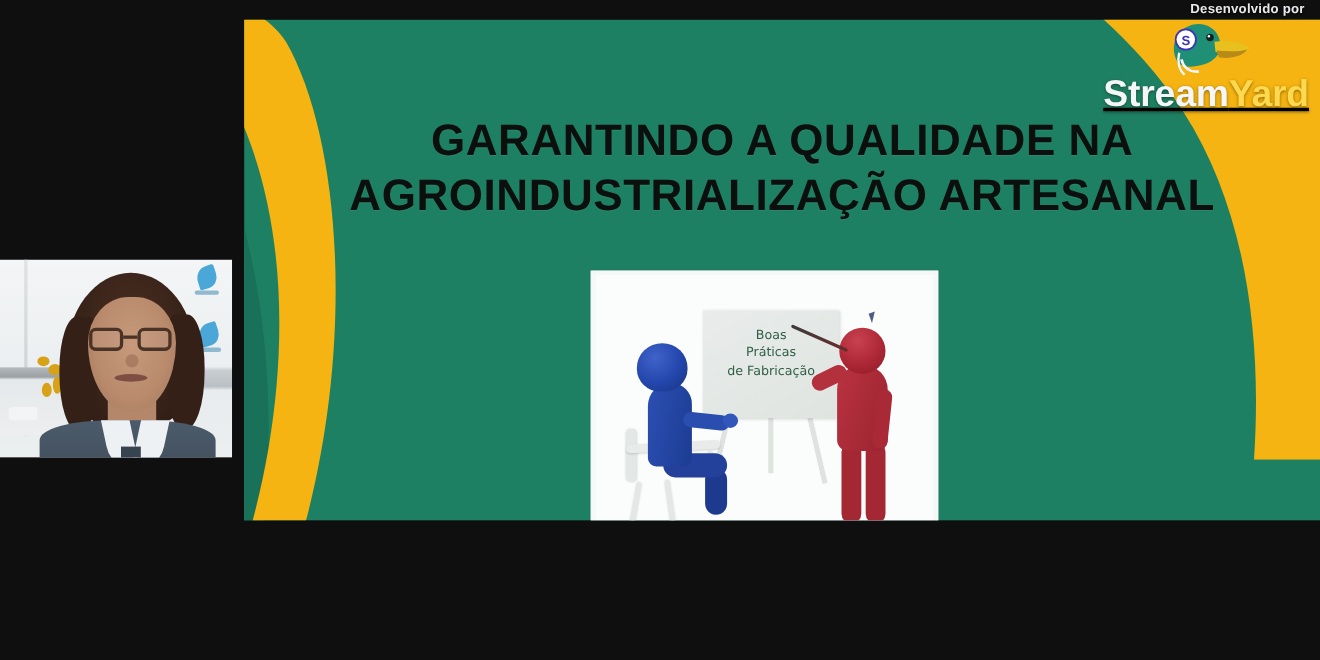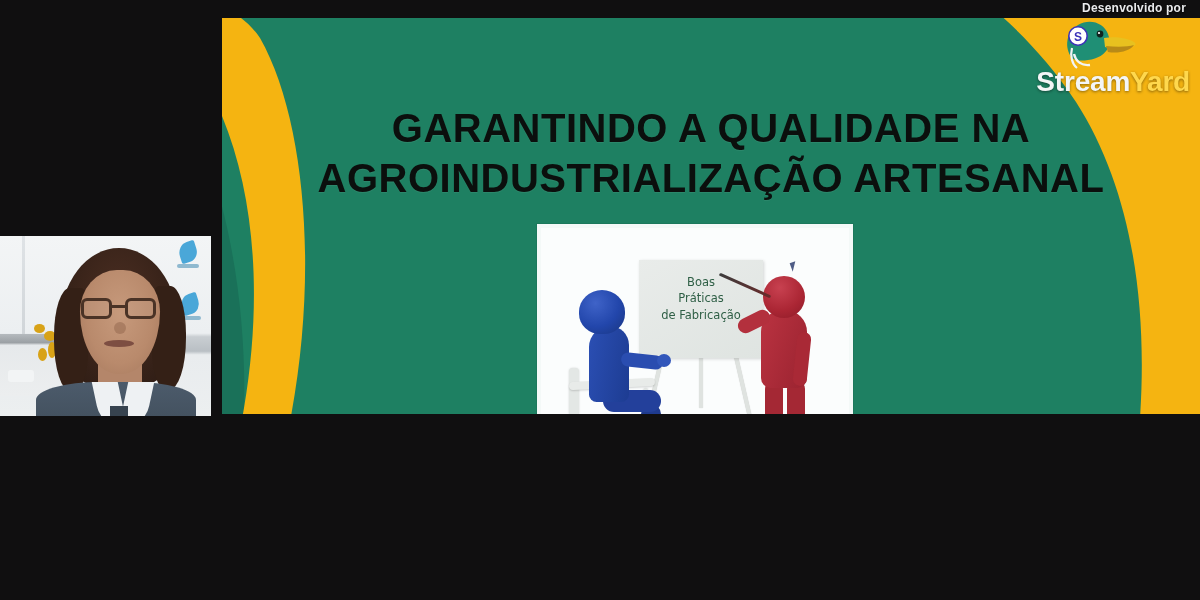--- a/index.html
+++ b/index.html
@@ -115,21 +115,21 @@
   }
   .p-collar-l { left:96px; transform:skewX(12deg); border-radius:0 0 0 40%; }
   .p-collar-r { left:124px; transform:skewX(-12deg); border-radius:0 0 40% 0; }
   .p-placket {
     position:absolute; left:110px; top:170px; width:18px; height:40px;
     background:#37434f;
   }
 
   
   #slide {
-    position:absolute; left:222px; top:18px; width:978px; height:396px;
+    position:absolute; left:222px; top:18px; width:978px; height:455px;
     background:#1e8062; overflow:hidden;
   }
   .swoosh-left {
     position:absolute; left:-40px; top:-10px; width:220px; height:600px;
   }
   .swoosh-right {
     position:absolute; right:-10px; top:-20px; width:230px; height:420px;
   }
   .swoosh-left-dark {
     position:absolute; left:-60px; top:40px; width:140px; height:540px;
@@ -141,21 +141,21 @@
     color:#0b0f0d;
     font-weight:bold;
     font-size:40px;
     line-height:1.26;
     letter-spacing:.5px;
     padding:0 40px;
     text-shadow:0 1px 0 rgba(255,255,255,.06);
   }
 
   #slide-figure {
-    position:absolute; left:315px; top:206px; width:316px; height:255px;
+    position:absolute; left:315px; top:228px; width:316px; height:255px;
     background:#e5e5e5;
     border:4px solid #f4f9f8;
     box-shadow:0 0 0 1px rgba(0,0,0,.06);
     overflow:hidden;
   }
   .fig-inner { position:absolute; inset:0; background:#fbfdfd; }
 
   
   .wb {
     position:absolute; left:98px; top:32px; width:124px; height:98px;
@@ -284,22 +284,23 @@
   #brand {
     position:absolute; right:6px; top:0px; width:176px; height:108px;text-align:center;
   }
   #brand-kicker {
     position:absolute; right:8px; top:1px;
     color:#e9eaec; font-size:12px; font-weight:bold; letter-spacing:.2px;
     text-shadow:0 1px 2px rgba(0,0,0,.8);
   }
   #brand-wordmark {
     position:absolute; right:4px; top:66px;
-    font-size:28px; font-weight:bold; letter-spacing:-.2px;
+    font-size:34px; font-weight:bold; letter-spacing:-.2px;
     text-shadow:0 1px 3px rgba(0,0,0,.45);
+    text-decoration:underline;
   }
   #brand-wordmark .w1 { color:#f4f6f7; }
   #brand-wordmark .w2 { color:#ffd84d; }
   #duck { position:absolute; right:54px; top:14px; width:96px; height:62px; }
 </style>
 </head>
 <body>
 
 <div id="stage">
 

